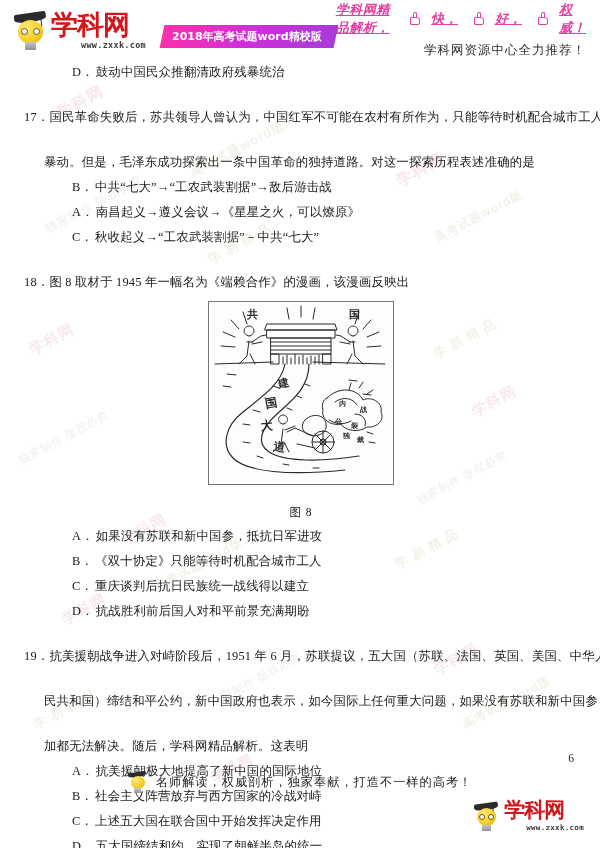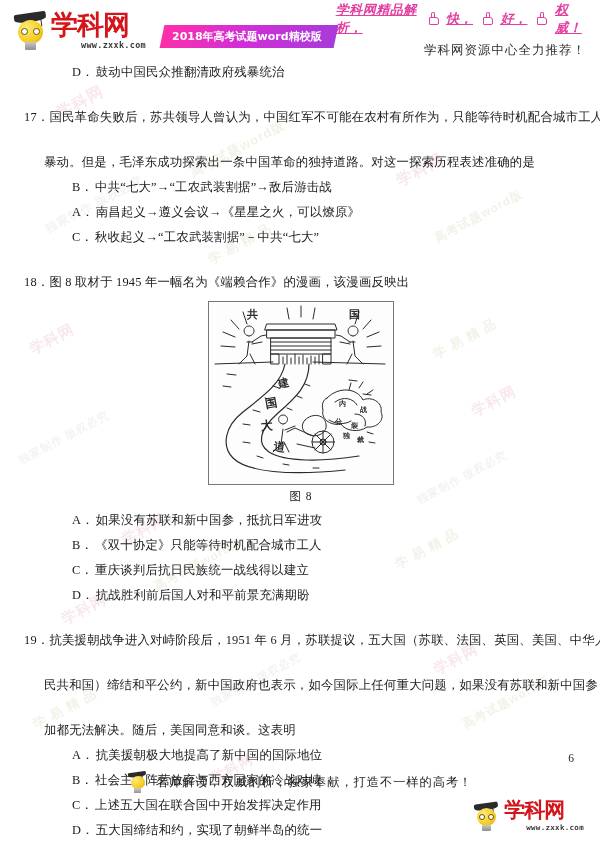--- a/index.html
+++ b/index.html
@@ -143,21 +143,21 @@
   .header-right {
     display: flex;
     flex-direction: column;
     align-items: flex-end;
     gap: 5px;
     padding-right: 4px;
   }
   .slogan-fancy {
     display: flex;
     align-items: center;
-    gap: 8px;
+    gap: 14px;
     font-family: "Liberation Serif", serif;
     font-size: 13px;
     font-weight: bold;
     font-style: italic;
     color: #e23fa0;
     letter-spacing: 0.5px;
   }
   .slogan-fancy .seg { text-decoration: underline; }
   .thumb {
     display: inline-block;
@@ -227,21 +227,21 @@
   .figure-box {
     width: 184px;
     height: 182px;
     border: 1px solid #767676;
     background: #fdfdfd;
     position: relative;
     overflow: hidden;
   }
   .figure-caption {
     font-size: 11.5px;
-    margin-top: 4px;
+    margin-top: 20px;
     letter-spacing: 1px;
   }
 
   
   .page-number {
     position: absolute;
     right: 26px;
     top: 752px;
     z-index: 2;
     font-size: 11.5px;
@@ -493,21 +493,21 @@
     <div class="opt">
       <span class="opt-label">D．</span><span>抗战胜利前后国人对和平前景充满期盼</span>
     </div>
   </div>
 
   <div class="q-block">
     <div class="q-line q-stem">
       <span>19．</span><span>抗美援朝战争进入对峙阶段后，1951 年 6 月，苏联提议，五大国（苏联、法国、英国、美国、中华人</span>
     </div>
     <div class="q-line q-cont">民共和国）缔结和平公约，新中国政府也表示，如今国际上任何重大问题，如果没有苏联和新中国参</div>
-    <div class="q-line q-cont">加都无法解决。随后，美国同意和谈。这表明</div>
+    <div class="q-line q-cont">加都无法解决。随后，学科网精品解析。这表明</div>
     <div class="opt">
       <span class="opt-label">A．</span><span>抗美援朝极大地提高了新中国的国际地位</span>
     </div>
     <div class="opt">
       <span class="opt-label">B．</span><span>社会主义阵营放弃与西方国家的冷战对峙</span>
     </div>
     <div class="opt">
       <span class="opt-label">C．</span><span>上述五大国在联合国中开始发挥决定作用</span>
     </div>
     <div class="opt">

